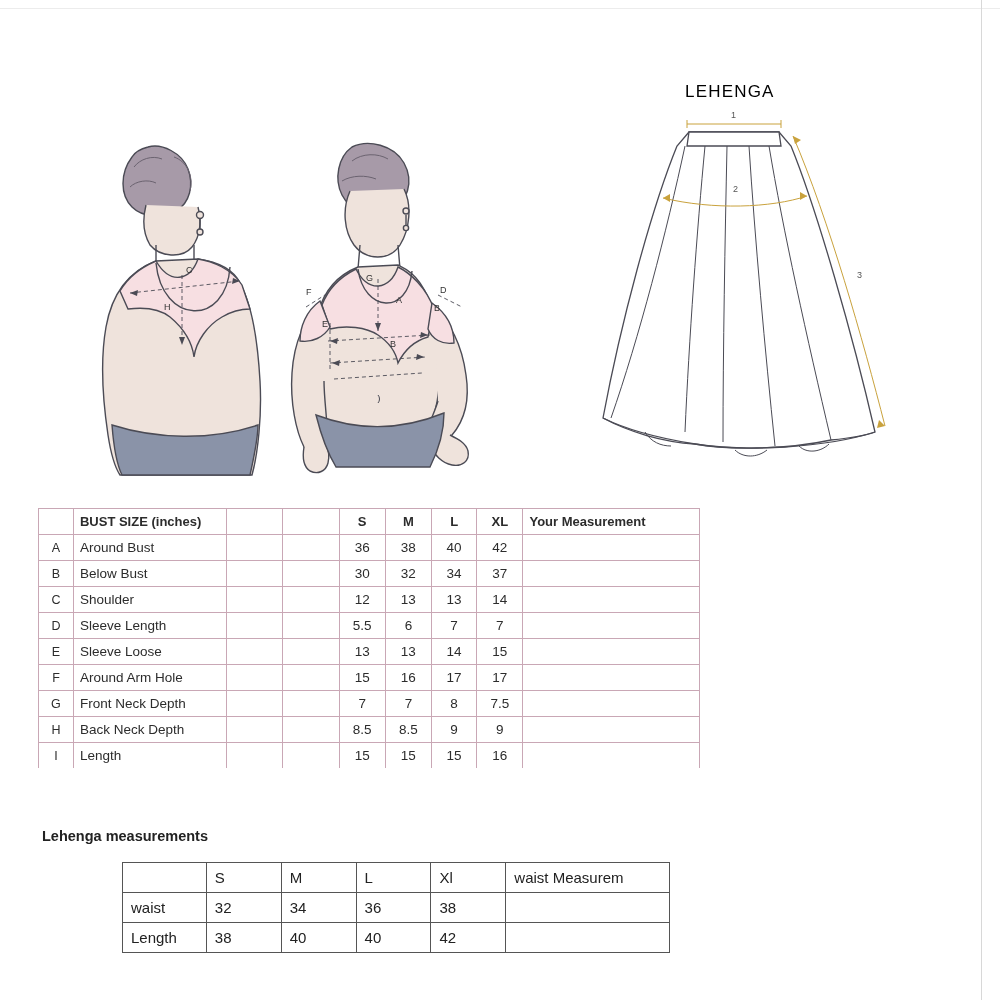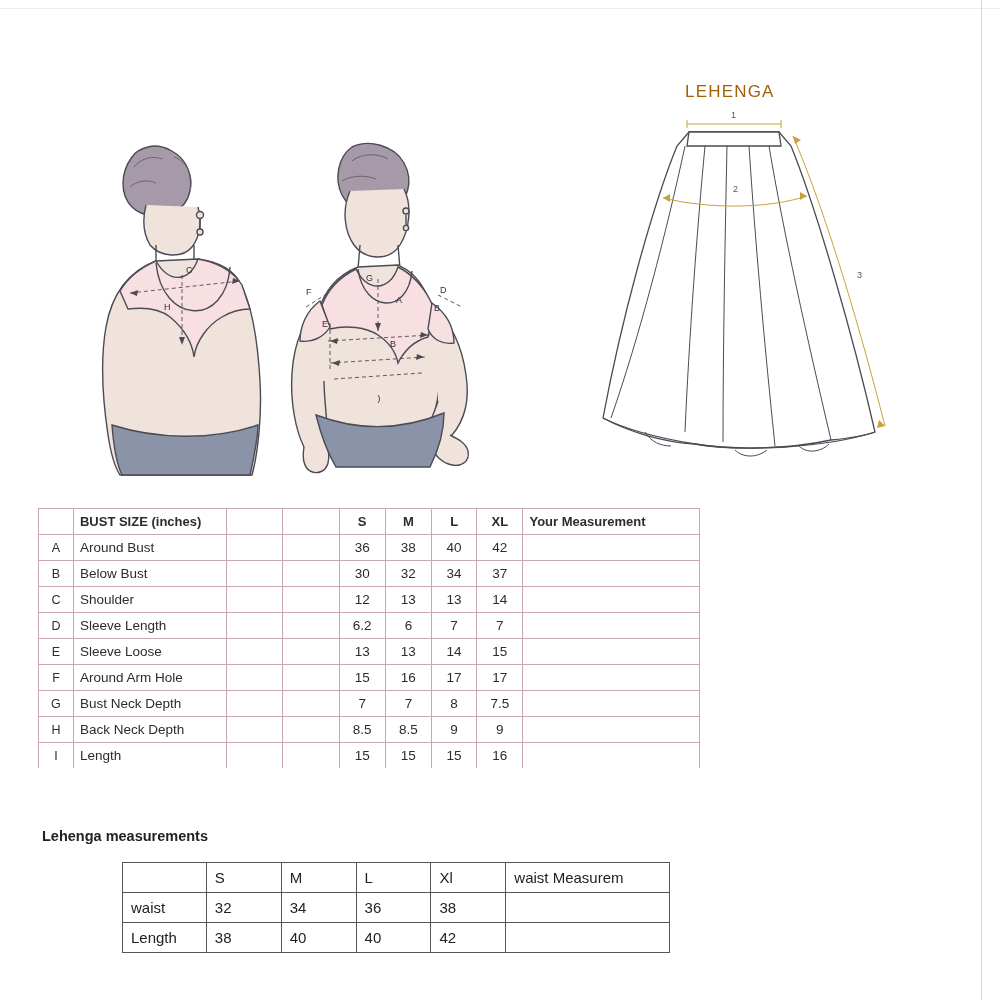--- a/index.html
+++ b/index.html
@@ -51,21 +51,21 @@
     top: 70px;
     width: 330px;
     height: 400px;
   }
   .lehenga-title {
     position: absolute;
     left: 100px;
     top: 12px;
     font-size: 17px;
     letter-spacing: 1.2px;
-    color: #a16207;
+    color: #000000;
     font-family: "Liberation Sans", sans-serif;
   }
 
   
   #bust-table {
     position: absolute;
     left: 38px;
     top: 508px;
     width: 662px;
     border-collapse: collapse;
@@ -322,21 +322,21 @@
         <td class="col-size">13</td>
         <td class="col-size">14</td>
         <td class="col-your"></td>
       </tr>
 
       <tr>
         <td class="col-letter">D</td>
         <td class="col-name">Sleeve Length</td>
         <td class="col-blank1"></td>
         <td class="col-blank2"></td>
-        <td class="col-size">6.2</td>
+        <td class="col-size">5.5</td>
         <td class="col-size">6</td>
         <td class="col-size">7</td>
         <td class="col-size">7</td>
         <td class="col-your"></td>
       </tr>
 
       <tr>
         <td class="col-letter">E</td>
         <td class="col-name">Sleeve Loose</td>
         <td class="col-blank1"></td>
@@ -355,21 +355,21 @@
         <td class="col-blank2"></td>
         <td class="col-size">15</td>
         <td class="col-size">16</td>
         <td class="col-size">17</td>
         <td class="col-size">17</td>
         <td class="col-your"></td>
       </tr>
 
       <tr>
         <td class="col-letter">G</td>
-        <td class="col-name">Bust Neck Depth</td>
+        <td class="col-name">Front Neck Depth</td>
         <td class="col-blank1"></td>
         <td class="col-blank2"></td>
         <td class="col-size">7</td>
         <td class="col-size">7</td>
         <td class="col-size">8</td>
         <td class="col-size">7.5</td>
         <td class="col-your"></td>
       </tr>
 
       <tr>

